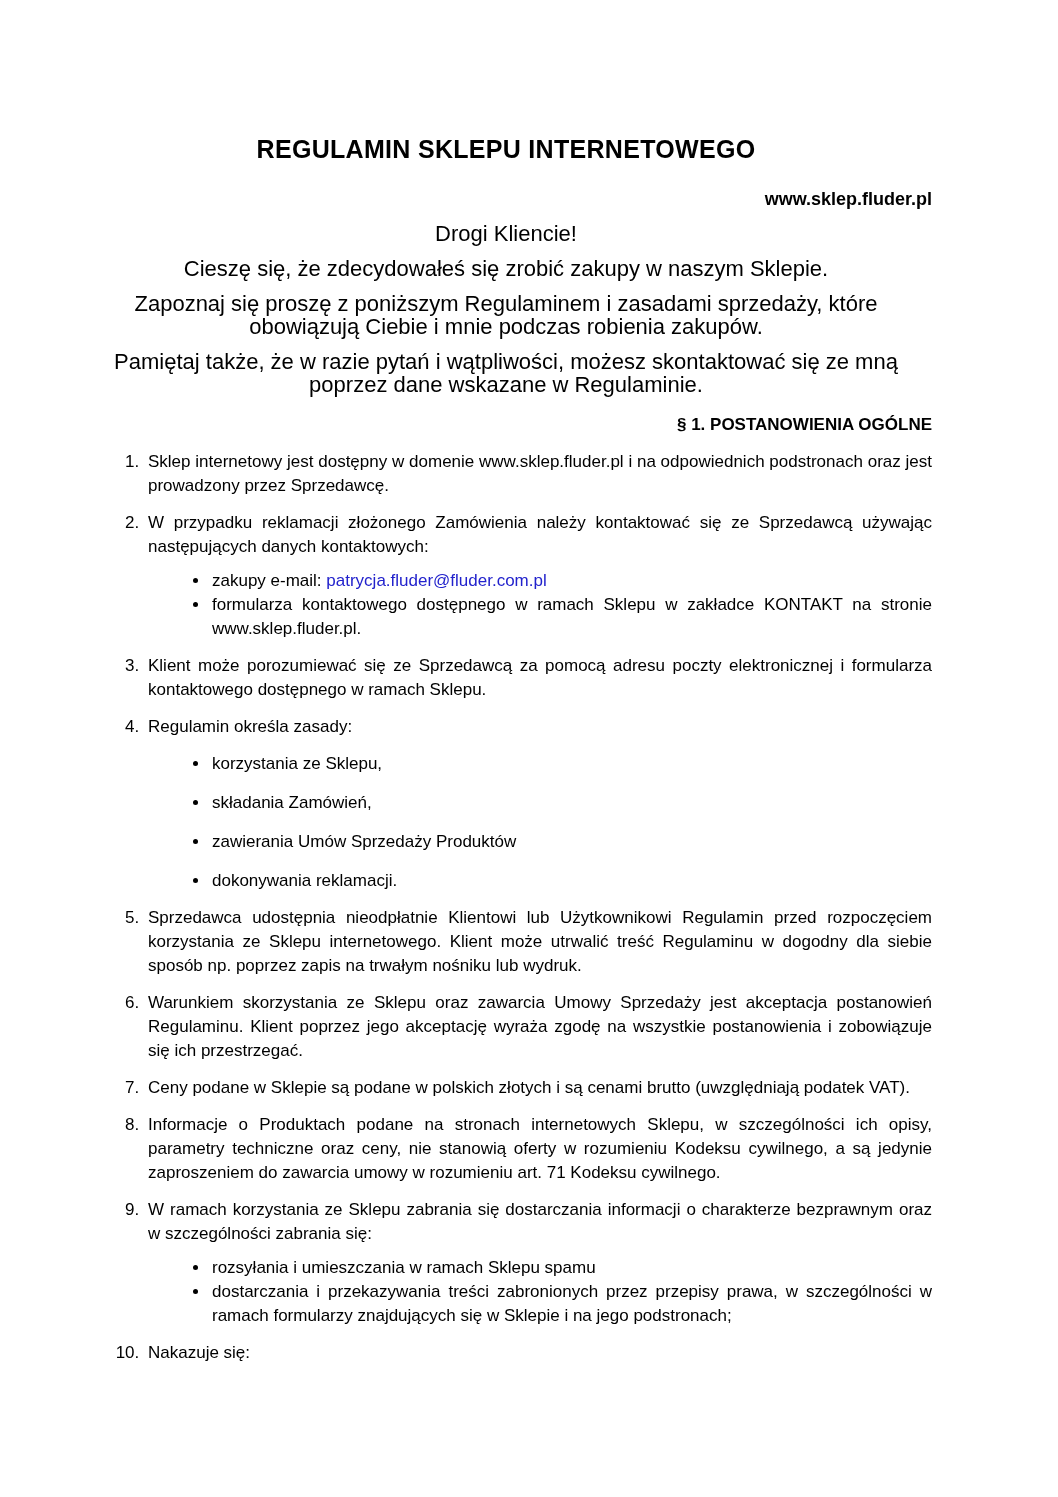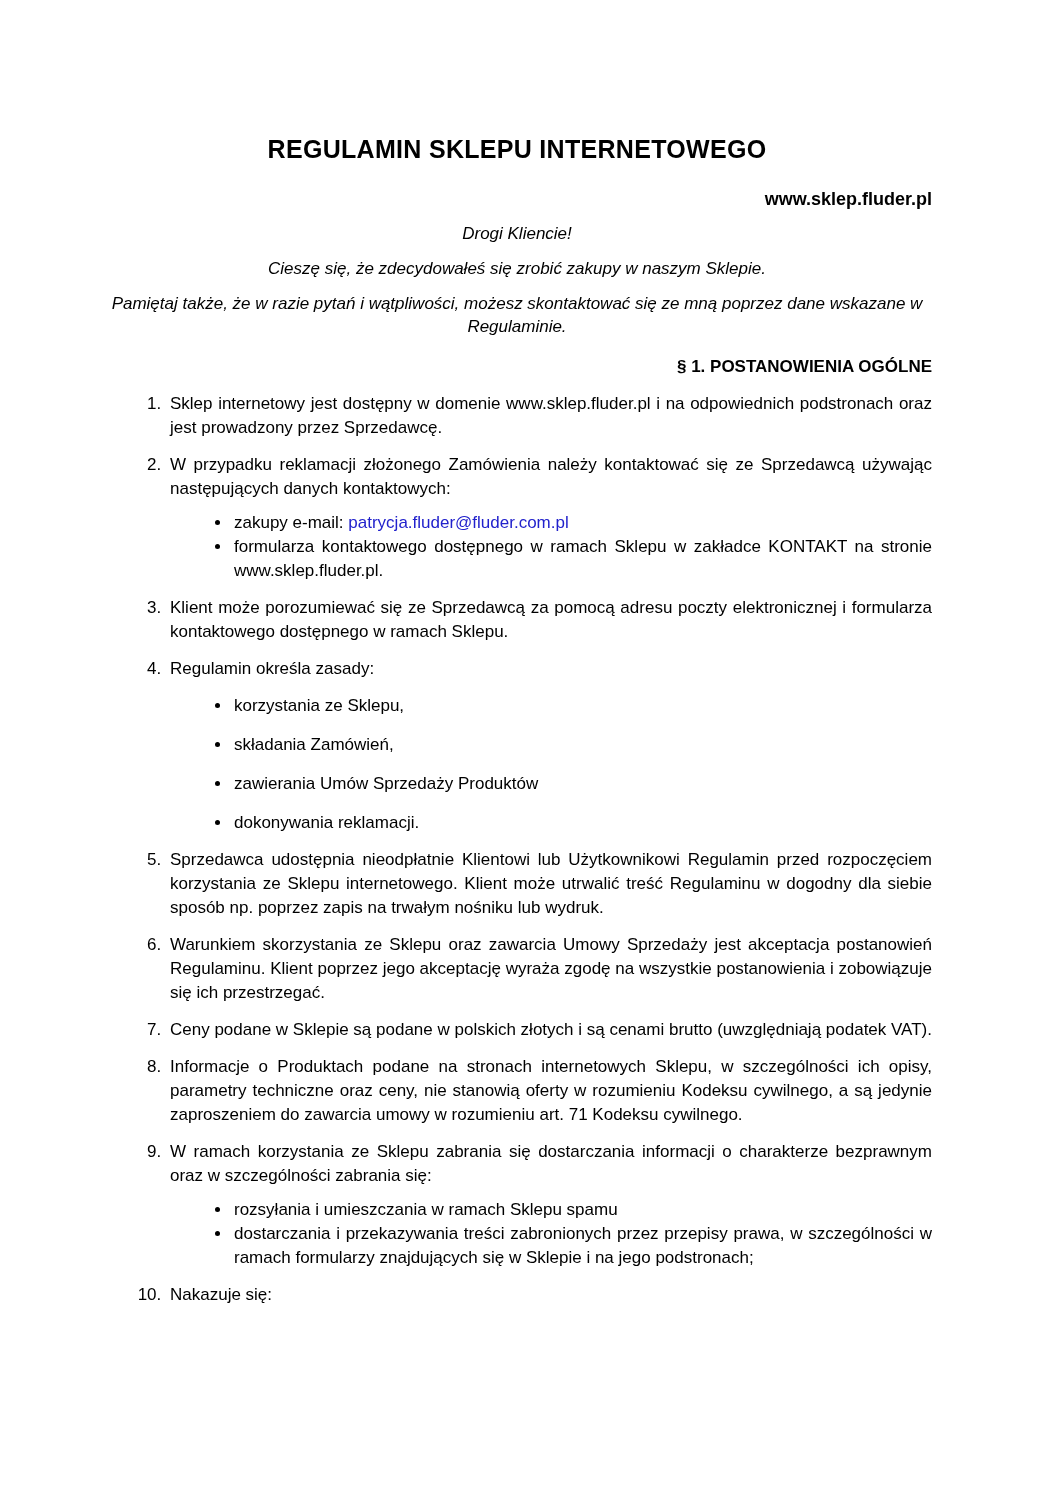--- a/index.html
+++ b/index.html
@@ -2,25 +2,25 @@
 <html><head>
 <meta charset="utf-8">
 <style>
   * { margin: 0; padding: 0; box-sizing: border-box; }
   html, body { background: #ffffff; }
   body {
     width: 1058px; height: 1497px; overflow: hidden;
     font-family: "Liberation Sans", "DejaVu Sans", sans-serif;
     color: #000000;
   }
-  .page { width: 1058px; height: 1302px; padding: 134px 126px 0 102px; background: #ffffff; }
+  .page { width: 1058px; height: 1302px; padding: 134px 126px 0 80px; background: #ffffff; }
 
   .title   { font-size: 25px; line-height: 30px; font-weight: bold; text-align: center; letter-spacing: .3px; }
   .site    { font-size: 18px; line-height: 22px; font-weight: bold; text-align: right; margin-top: 24px; }
-  .intro   { font-size: 17px; line-height: 23px; font-style: italic; text-align: center; margin-top: 12px; }
+  .intro   { font-size: 22px; line-height: 23px; text-align: center; margin-top: 12px; }
   .heading { font-size: 17px; line-height: 22px; font-weight: bold; margin-top: 18px; text-align: right; }
 
   ol.items { margin-top: 14px; padding-left: 64px; list-style: decimal outside; }
   ol.items > li {
     font-size: 17px; line-height: 24px;
     text-align: justify;
     margin-bottom: 13px;
     padding-left: 4px;
   }
   ul.bullets { list-style: disc outside; padding-left: 62px; margin-top: 10px; }
@@ -36,20 +36,21 @@
 <body>
 
 <div class="page">
 
   <h1 class="title">REGULAMIN SKLEPU INTERNETOWEGO</h1>
 
   <div class="site">www.sklep.fluder.pl</div>
 
   <p class="intro">Drogi Kliencie!</p>
   <p class="intro">Cieszę się, że zdecydowałeś się zrobić zakupy w naszym Sklepie.</p>
+  <p class="intro">Zapoznaj się proszę z poniższym Regulaminem i zasadami sprzedaży, które obowiązują Ciebie i mnie podczas robienia zakupów.</p>
   <p class="intro">Pamiętaj także, że w razie pytań i wątpliwości, możesz skontaktować się ze mną poprzez dane wskazane w Regulaminie.</p>
 
   <h2 class="heading">§ 1. POSTANOWIENIA OGÓLNE</h2>
 
   <ol class="items">
 
     <li>
       <span>Sklep internetowy jest dostępny w domenie www.sklep.fluder.pl i na odpowiednich podstronach oraz jest prowadzony przez Sprzedawcę.</span>
     </li>
 

